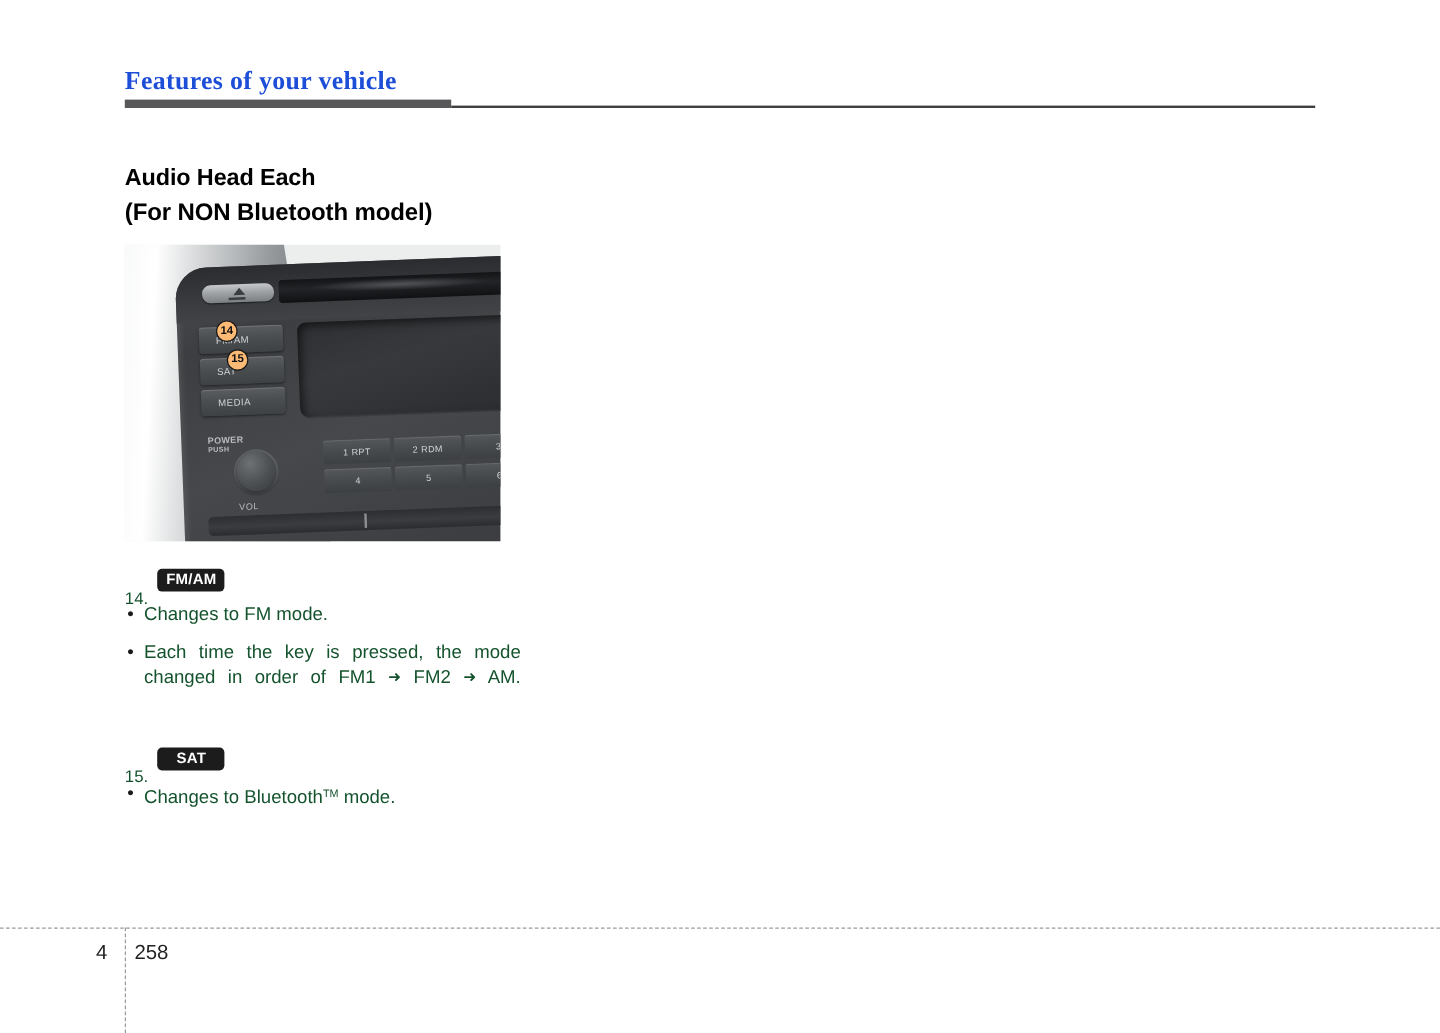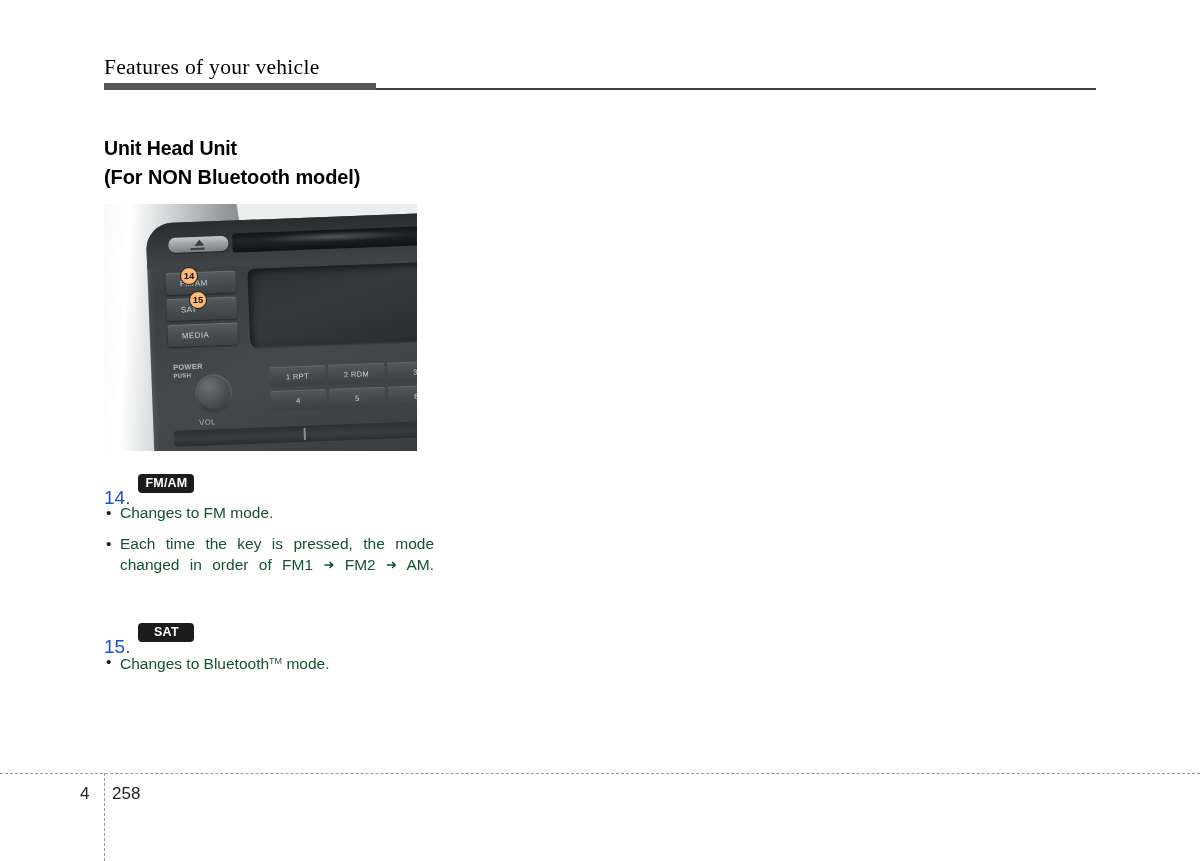--- a/index.html
+++ b/index.html
@@ -23,22 +23,23 @@
     width: 996px;
     height: 36px;
   }
   .header-title {
     position: absolute;
     left: 0;
     top: 0;
     font-family: "Liberation Serif", serif;
     font-size: 21.5px;
     letter-spacing: 0.3px;
-    color: #000000;
+    color: #1d4ed8;
     white-space: nowrap;
+    font-weight: bold;
   }
   .header-rule-thick {
     position: absolute;
     left: 0;
     top: 28px;
     width: 272px;
     height: 7px;
     background: #58585a;
   }
   .header-rule-thin {
@@ -288,22 +289,22 @@
   .item-block { position: absolute; left: 104px; width: 330px; }
   .item-14 { top: 473px; }
   .item-15 { top: 622px; }
 
   .item-head {
     display: flex;
     align-items: center;
     height: 20px;
   }
   .item-num {
-    font-size: 19px;
-    color: #1d4ed8;
+    font-size: 14px;
+    color: #14532d;
     margin-right: 8px;
     margin-top: 30px;
   }
   .key-badge {
     display: inline-flex;
     align-items: center;
     justify-content: center;
     background: #1c1c1c;
     color: #ffffff;
     border-radius: 4px;
@@ -379,21 +380,21 @@
 </style>
 </head>
 <body>
 
 <div class="page-header">
   <div class="header-title">Features of your vehicle</div>
   <div class="header-rule-thick"></div>
   <div class="header-rule-thin"></div>
 </div>
 
-<div class="section-title">Unit Head Unit</div>
+<div class="section-title">Audio Head Each</div>
 <div class="section-subtitle">(For NON Bluetooth model)</div>
 
 <div class="figure">
   <div class="dash-bezel"></div>
 
   <div class="head-unit">
     <div class="hu-top-shade"></div>
 
     <div class="eject-key">
       <div class="eject-glyph"></div>

